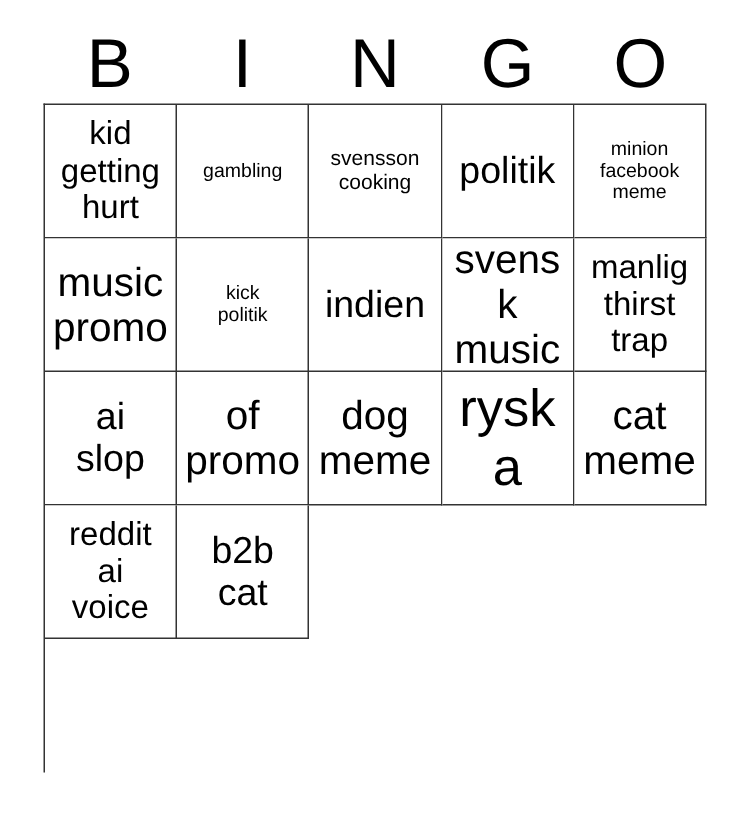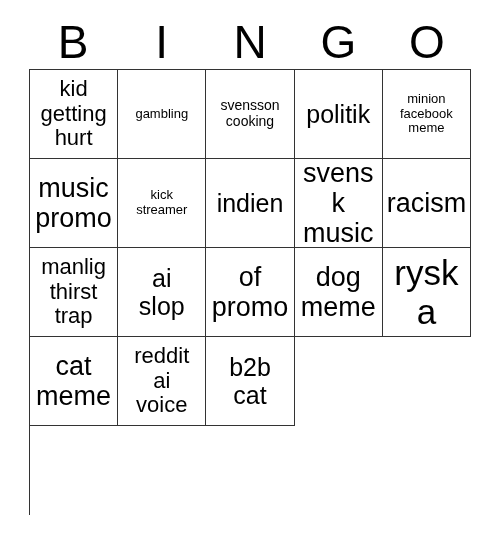--- a/index.html
+++ b/index.html
@@ -119,32 +119,29 @@
         <span class="cell-text">minion
 facebook
 meme</span>
       </div>
     <div class="bingo-cell fs-lg">
         <span class="cell-text">music
 promo</span>
       </div>
     <div class="bingo-cell fs-sm">
         <span class="cell-text">kick
-streamer</span>
+politik</span>
       </div>
     <div class="bingo-cell fs-xl">
         <span class="cell-text">indien</span>
       </div>
 
     <div class="bingo-cell fs-lg">
         <span class="cell-text">svensk
 music</span>
-      </div>
-    <div class="bingo-cell fs-lg">
-        <span class="cell-text">racism</span>
       </div>
 
     <div class="bingo-cell fs-md">
         <span class="cell-text">manlig
 thirst
 trap</span>
       </div>
     <div class="bingo-cell fs-xl">
         <span class="cell-text">ai
 slop</span>

